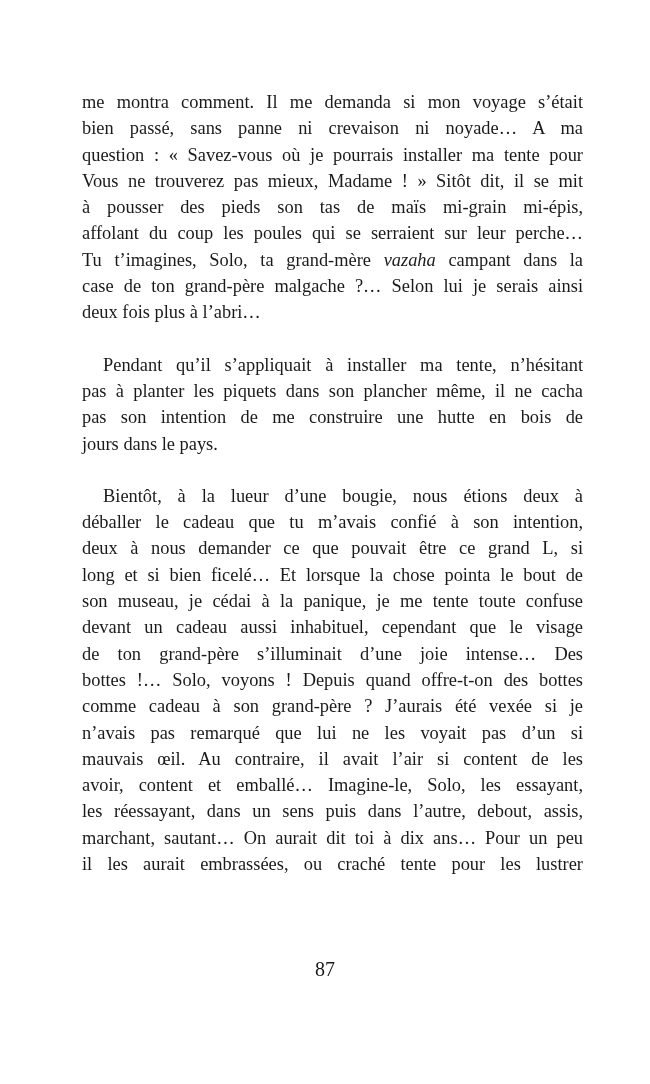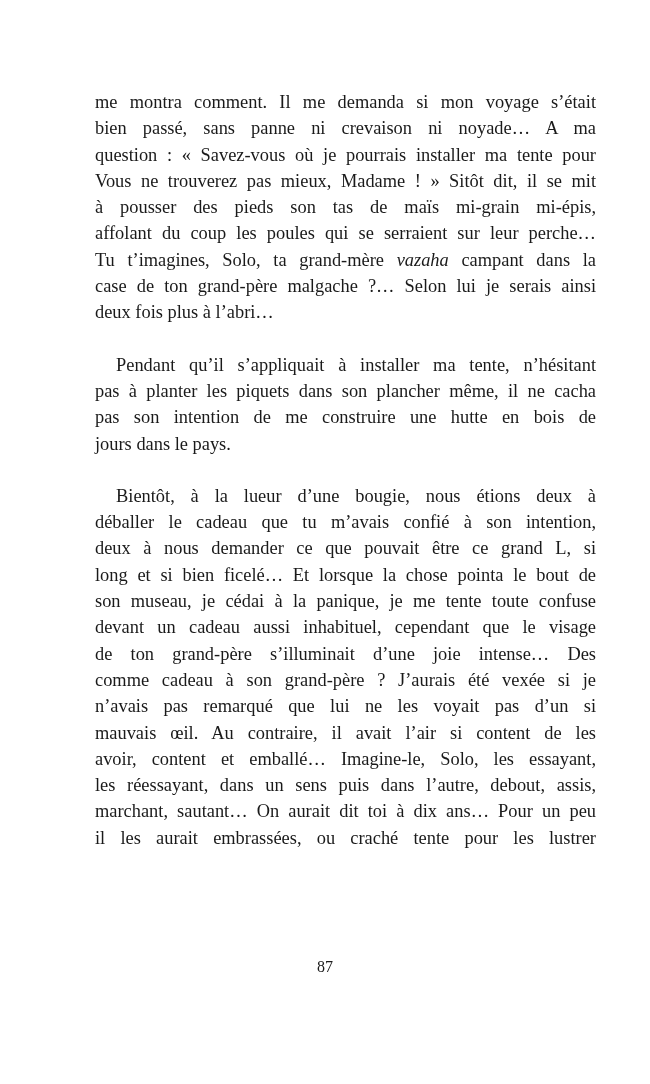--- a/index.html
+++ b/index.html
@@ -1,29 +1,29 @@
 <!DOCTYPE html>
 <html><head>
 <meta charset="utf-8">
 <style>
   html, body { margin: 0; padding: 0; background: #ffffff; }
   body { width: 650px; height: 1084px; position: relative; overflow: hidden; }
   .page {
     position: absolute; left: 82px; top: 89px; width: 501px;
     font-family: "Liberation Serif", serif;
-    font-size: 18.4px; line-height: 26.3px; color: #1a1a1a; margin-left: 13px;
+    font-size: 18.4px; line-height: 26.3px; color: #1a1a1a;
   }
   .para { margin: 0; }
   .para + .para { margin-top: 26px; font-family: Liberation Serif, serif; }
   .line { display: block; text-align: justify; text-align-last: justify; white-space: nowrap; height: 26.3px; }
   .line.last { text-align-last: left; }
   .line.indent { padding-left: 21px; }
   .page-number {
     position: absolute; left: 0; width: 650px; top: 958px; text-align: center;
-    font-family: "Liberation Serif", serif; font-size: 16px; color: #1a1a1a;
+    font-family: "Liberation Serif", serif; font-size: 20px; color: #1a1a1a;
   }
   em { font-style: italic; }
 </style>
 </head>
 <body>
 
 <div class="page">
 
   <div class="para">
     <span class="line">me montra comment. Il me demanda si mon voyage s’était</span>
@@ -45,20 +45,21 @@
   </div>
 
   <div class="para">
     <span class="line indent">Bientôt, à la lueur d’une bougie, nous étions deux à</span>
     <span class="line">déballer le cadeau que tu m’avais confié à son intention,</span>
     <span class="line">deux à nous demander ce que pouvait être ce grand L, si</span>
     <span class="line">long et si bien ficelé… Et lorsque la chose pointa le bout de</span>
     <span class="line">son museau, je cédai à la panique, je me tente toute confuse</span>
     <span class="line">devant un cadeau aussi inhabituel, cependant que le visage</span>
     <span class="line">de ton grand-père s’illuminait d’une joie intense… Des</span>
+    <span class="line">bottes !… Solo, voyons ! Depuis quand offre-t-on des bottes</span>
     <span class="line">comme cadeau à son grand-père ? J’aurais été vexée si je</span>
     <span class="line">n’avais pas remarqué que lui ne les voyait pas d’un si</span>
     <span class="line">mauvais œil. Au contraire, il avait l’air si content de les</span>
     <span class="line">avoir, content et emballé… Imagine-le, Solo, les essayant,</span>
     <span class="line">les réessayant, dans un sens puis dans l’autre, debout, assis,</span>
     <span class="line">marchant, sautant… On aurait dit toi à dix ans… Pour un peu</span>
     <span class="line">il les aurait embrassées, ou craché tente pour les lustrer</span>
   </div>
 </div>
 

